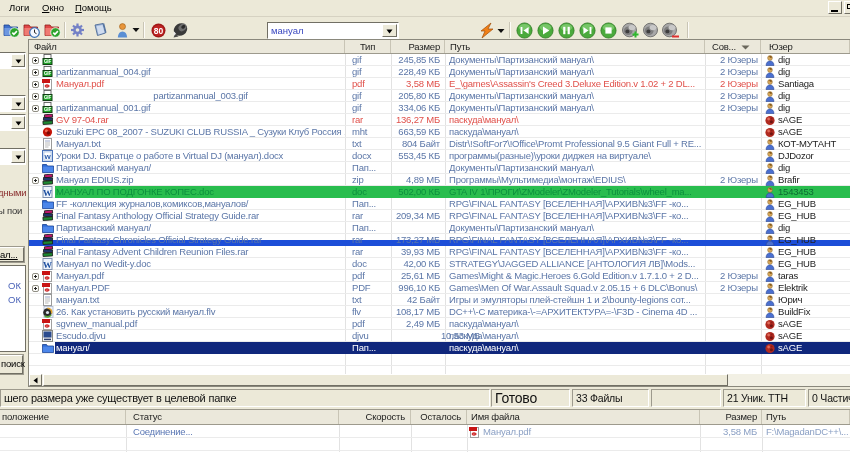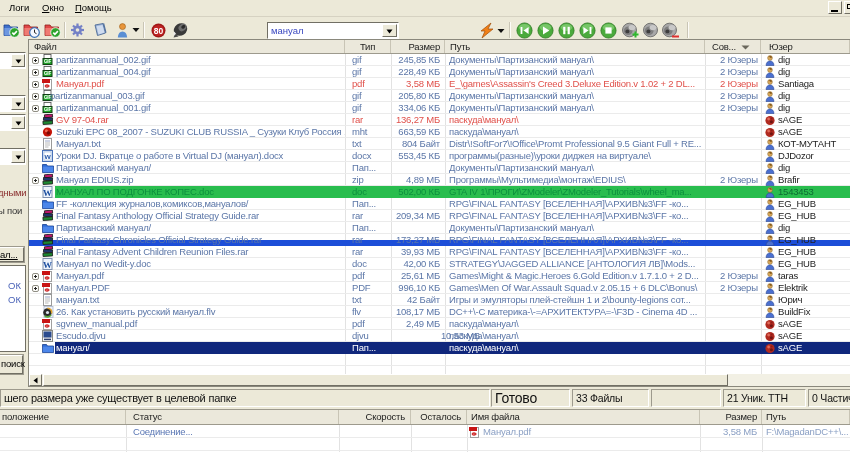--- a/index.html
+++ b/index.html
@@ -191,21 +191,20 @@
     <div class="abs" style="left:29px;top:365px;width:821px;height:1px;background:#ebebeb;"></div>
     <div class="row" style="top:54px;border-bottom:1px solid #ebebeb;">
       <div class="cell" style="left:3px;top:3px;width:7px;height:7px;background:#fcfcf9;border:1px solid #908e84;border-radius:2px;"></div>
       <div class="cell" style="left:5px;top:6px;width:3px;height:1px;background:#222;"></div>
       <div class="cell" style="left:6px;top:5px;width:1px;height:3px;background:#222;"></div>
       <div class="cell" style="left:13px;top:0;width:13px;height:12px;"><svg width="11" height="12" viewBox="0 0 11 12">
           <rect x="2" y="0.5" width="7" height="4" fill="#ffffff" stroke="#4a4a4a" stroke-width="0.8"></rect>
           <rect x="1" y="4.5" width="9" height="6" fill="#1da325" stroke="#123f14" stroke-width="1"></rect>
           <text x="5.5" y="9.3" font-size="4.6" font-weight="bold" fill="#ffffff" text-anchor="middle" font-family="Liberation Sans">GIF</text>
         </svg></div>
-      <div class="cell" style="left:27px;width:289px;color:#5b76a7;">partizanmanual_002.gif</div>
       <div class="cell" style="left:323px;width:40px;color:#5b76a7;">gif</div>
       <div class="cell ric" style="left:362px;width:49px;color:#5b76a7;">245,85 КБ</div>
       <div class="cell" style="left:420px;width:256px;color:#5b76a7;">Документы\Партизанский мануал\</div>
       <div class="cell" style="left:691px;width:52px;color:#5b76a7;">2 Юзеры</div>
       <div class="cell" style="left:736px;top:1px;width:11px;height:11px;"><svg width="10" height="11" viewBox="0 0 10 11">
           <circle cx="5" cy="3" r="2.4" fill="#d8a85a" stroke="#8a6428" stroke-width="0.5"></circle>
           <path d="M4 1.2 a2.4 2.4 0 0 1 3.2 1.4 l-2 .2 z" fill="#7a5018"></path>
           <path d="M1 10.5 q0.4 -4.5 4 -4.5 q3.6 0 4 4.5 z" fill="#4a6fd0" stroke="#2a4794" stroke-width="0.6"></path>
         </svg></div>
       <div class="cell" style="left:749px;width:72px;color:#222222;">dig</div>
@@ -254,21 +253,21 @@
     </div>
     <div class="row" style="top:90px;border-bottom:1px solid #ebebeb;">
       <div class="cell" style="left:3px;top:3px;width:7px;height:7px;background:#fcfcf9;border:1px solid #908e84;border-radius:2px;"></div>
       <div class="cell" style="left:5px;top:6px;width:3px;height:1px;background:#222;"></div>
       <div class="cell" style="left:6px;top:5px;width:1px;height:3px;background:#222;"></div>
       <div class="cell" style="left:13px;top:0;width:13px;height:12px;"><svg width="11" height="12" viewBox="0 0 11 12">
           <rect x="2" y="0.5" width="7" height="4" fill="#ffffff" stroke="#4a4a4a" stroke-width="0.8"></rect>
           <rect x="1" y="4.5" width="9" height="6" fill="#1da325" stroke="#123f14" stroke-width="1"></rect>
           <text x="5.5" y="9.3" font-size="4.6" font-weight="bold" fill="#ffffff" text-anchor="middle" font-family="Liberation Sans">GIF</text>
         </svg></div>
-      <div class="cell" style="left:21px;width:289px;color:#5b76a7;">partizanmanual_003.gif</div>
+      <div class="cell" style="left:27px;width:289px;color:#5b76a7;text-align:center;">partizanmanual_003.gif</div>
       <div class="cell" style="left:323px;width:40px;color:#5b76a7;">gif</div>
       <div class="cell ric" style="left:362px;width:49px;color:#5b76a7;">205,80 КБ</div>
       <div class="cell" style="left:420px;width:256px;color:#5b76a7;">Документы\Партизанский мануал\</div>
       <div class="cell" style="left:691px;width:52px;color:#5b76a7;">2 Юзеры</div>
       <div class="cell" style="left:736px;top:1px;width:11px;height:11px;"><svg width="10" height="11" viewBox="0 0 10 11">
           <circle cx="5" cy="3" r="2.4" fill="#d8a85a" stroke="#8a6428" stroke-width="0.5"></circle>
           <path d="M4 1.2 a2.4 2.4 0 0 1 3.2 1.4 l-2 .2 z" fill="#7a5018"></path>
           <path d="M1 10.5 q0.4 -4.5 4 -4.5 q3.6 0 4 4.5 z" fill="#4a6fd0" stroke="#2a4794" stroke-width="0.6"></path>
         </svg></div>
       <div class="cell" style="left:749px;width:72px;color:#222222;">dig</div>

